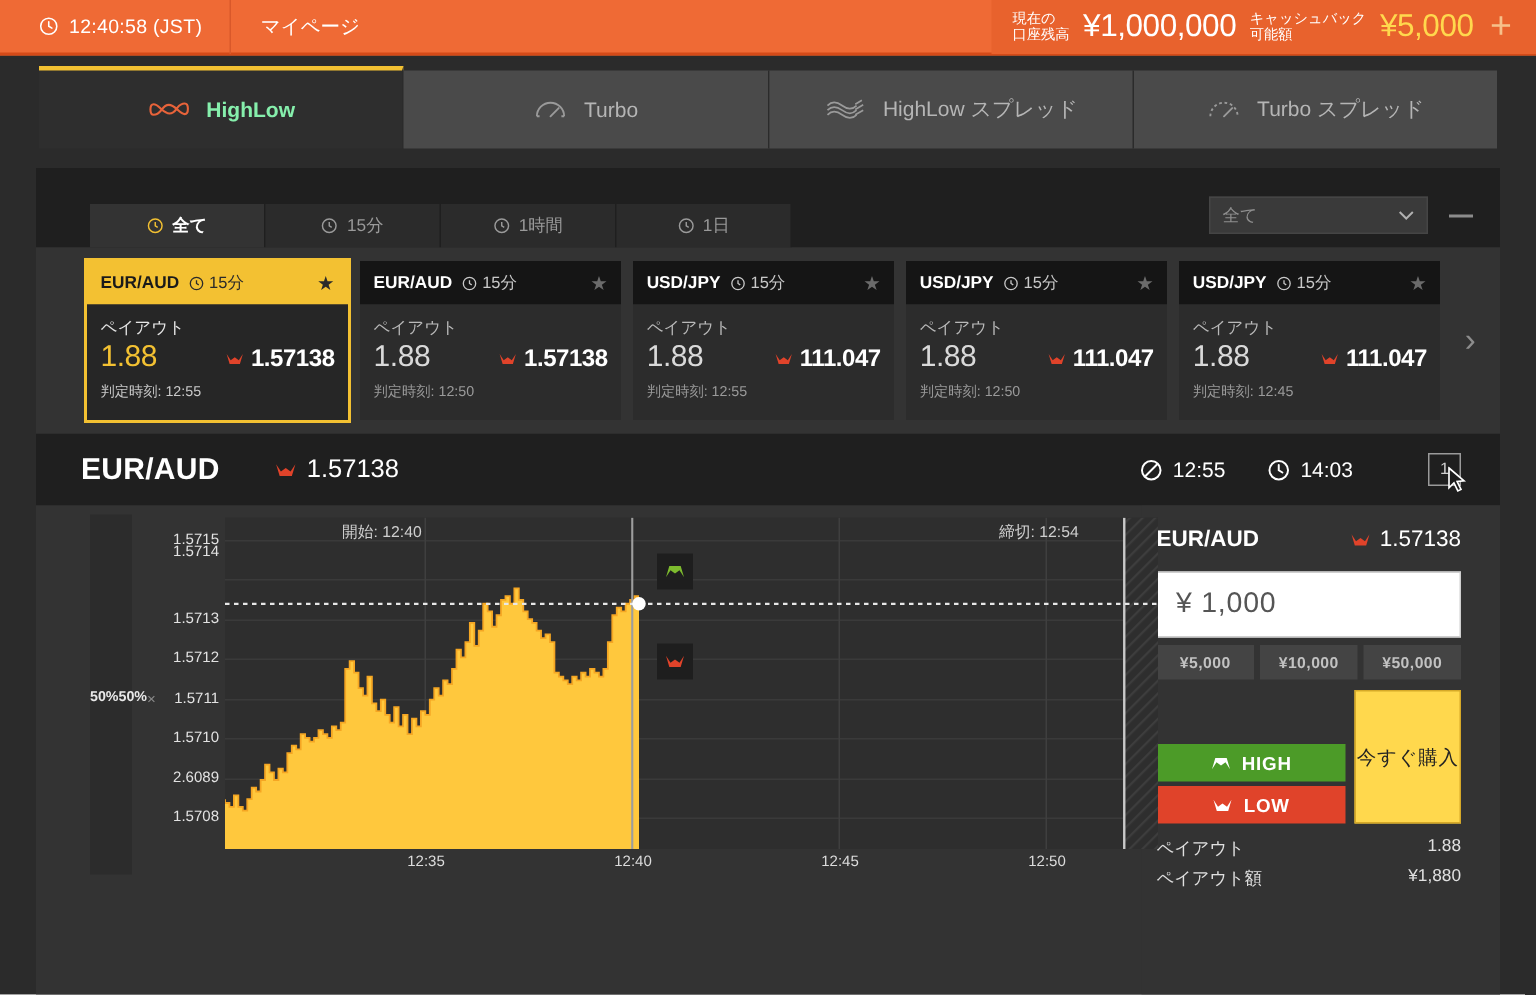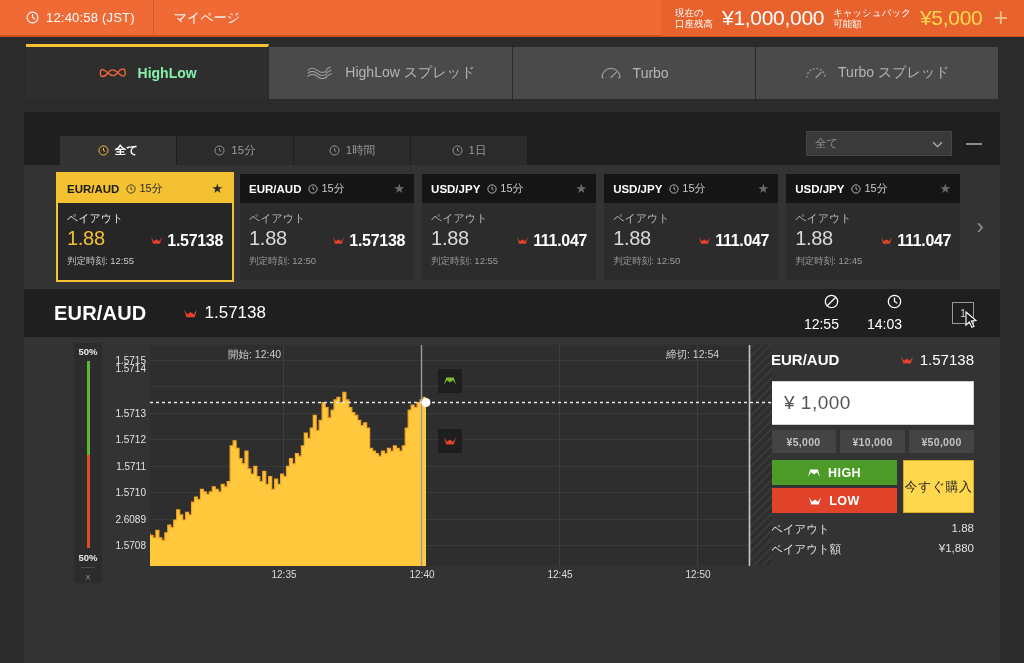--- a/index.html
+++ b/index.html
@@ -117,37 +117,37 @@
 
   
   .titlebar {
     height: 48px; background: #1f1f1f; display: flex; align-items: center;
     padding: 0 26px 0 30px;
   }
   .tb-pair { font-size: 20px; font-weight: bold; color: #fff; letter-spacing: .2px;}
   .tb-rate { display: flex; align-items: center; gap: 7px; margin-left: 36px;}
   .tb-rate-val { font-size: 17px; color: #fff; }
   .tb-timers { margin-left: auto; display: flex; align-items: center; gap: 28px; }
-  .tb-timer { display: flex; align-items: flex-end; gap: 7px; color: #fff; font-size: 14px; flex-direction: column;}
+  .tb-timer { display: flex; align-items: flex-end; gap: 7px; color: #fff; font-size: 14px;}
   .cnt-box {
     width: 22px; height: 22px; border: 1px solid #9a9a9a; color: #cfcfcf;
     font-size: 11px; display: flex; align-items: center; justify-content: center;
     margin-left: 22px; position: relative;
   }
   .cursor-arrow { position: absolute; left: 12px; top: 8px; }
 
   
   .chartwrap {
     position: relative; height: 326px; background: #333333;
     display: flex;
   }
   .chart-left { position: relative; width: 737px; height: 326px; }
   .sentiment {
-    position: absolute; left: 50px; top: 6px; width: 28px; height: 240px;
-    background: #2c2c2c; display: flex; flex-direction: column; align-items: center;
+    position: absolute; left: 36px; top: 6px; width: 28px; height: 240px;
+    background: #2c2c2c; display: flex; flex-direction: row; align-items: center;
     padding-top: 3px;
   }
   .s-lbl { font-size: 9.5px; font-weight: bold; color: #e8e8e8; }
   .s-bar { width: 3px; flex: 1; margin: 4px 0; background: linear-gradient(to bottom,#5aba2e 0%,#5aba2e 50%,#e04a26 50%,#e04a26 100%); }
   .s-close { font-size: 10px; color: #8a8a8a; margin-top: 4px; }
   .s-sep { width: 14px; height: 1px; background: #4a4a4a; margin-top: 4px;}
 
   .plot {
     position: absolute; left: 126px; top: 8px; width: 622px; height: 221px;
     background: #2e2e2e; overflow: hidden;
@@ -176,21 +176,21 @@
   .quicks { display: flex; gap: 4px; margin-top: 5px; }
   .quick {
     flex: 1; height: 23px; background: #444444; color: #c2c2c2;
     font-size: 10.5px; font-weight: bold; display: flex; align-items: center;
     justify-content: center; letter-spacing: .3px;
   }
   .trade { display: flex; gap: 6px; margin-top: 7px; }
   .hl-col { width: 126px; }
   .btn-high, .btn-low {
     height: 25px; display: flex; align-items: center; justify-content: center;
-    gap: 7px; color: #fff; font-size: 12.5px; font-weight: bold; letter-spacing: .5px;
+    gap: 7px; color: #fff; font-size: 12.5px; font-weight: bold; letter-spacing: .5px; margin-top: 36px;
   }
   .btn-high { background: #4c9b28; }
   .btn-low { background: #e0432a; margin-top: 3px; }
   .btn-buy {
     flex: 1; background: #ffd84d; border: 1px solid #d6a928; color: #232323;
     font-size: 13px; display: flex; align-items: center; justify-content: center;
     letter-spacing: .5px;
   }
   .prow { display: flex; margin-top: 9px; font-size: 11.5px; color: #e0e0e0; }
   .prow .v { margin-left: auto; }
@@ -228,43 +228,43 @@
   </div>
 
   <div class="tabs">
     <div class="tab active">
       <span class="ico">
         <svg width="30" height="20" viewBox="0 0 34 22">
           <path d="M5 15c-3.2 0-3.2-8 0-8 2.2 0 3.8 1.8 5.5 3.4C12.5 12.2 14.5 14 17 14c3.3 0 4.6-2.6 6-4.4C24.4 7.8 26 6.5 28.5 6.5c3.2 0 3.2 8 0 8-2.2 0-3.8-1.8-5.5-3.4C21 9.3 19 7.5 16.5 7.5c-3.3 0-4.6 2.6-6 4.4C9.1 13.7 7.5 15 5 15z" fill="none" stroke="#e8633a" stroke-width="1.6"></path>
         </svg>
       </span>
       <span>HighLow</span>
+    </div>
+    <div class="tab">
+      <span class="ico">
+        <svg width="24" height="20" viewBox="0 0 26 22">
+          <path d="M3 16a10 10 0 0 1 20 0" fill="none" stroke="#9a9a9a" stroke-width="1.4"></path>
+          <path d="M13 16l6-6" fill="none" stroke="#9a9a9a" stroke-width="1.4" stroke-linecap="round"></path>
+          <path d="M3 16h2M21 16h2" stroke="#9a9a9a" stroke-width="1.4"></path>
+        </svg>
+      </span>
+      <span>Turbo</span>
     </div>
     <div class="tab">
       <span class="ico">
         <svg width="30" height="20" viewBox="0 0 34 22">
           <g fill="none" stroke="#9a9a9a" stroke-width="1.3">
             <path d="M3 8c3-3 7-3 11 0s8 3 11 0"></path>
             <path d="M3 11.5c3-3 7-3 11 0s8 3 11 0"></path>
             <path d="M3 15c3-3 7-3 11 0s8 3 11 0"></path>
             <path d="M24 7l5-3M24 11l6-3.5M24 15l6-3.5"></path>
           </g>
         </svg>
       </span>
       <span>HighLow スプレッド</span>
-    </div>
-    <div class="tab">
-      <span class="ico">
-        <svg width="24" height="20" viewBox="0 0 26 22">
-          <path d="M3 16a10 10 0 0 1 20 0" fill="none" stroke="#9a9a9a" stroke-width="1.4"></path>
-          <path d="M13 16l6-6" fill="none" stroke="#9a9a9a" stroke-width="1.4" stroke-linecap="round"></path>
-          <path d="M3 16h2M21 16h2" stroke="#9a9a9a" stroke-width="1.4"></path>
-        </svg>
-      </span>
-      <span>Turbo</span>
     </div>
     <div class="tab">
       <span class="ico">
         <svg width="24" height="20" viewBox="0 0 26 22">
           <path d="M3 16a10 10 0 0 1 20 0" fill="none" stroke="#9a9a9a" stroke-width="1.4" stroke-dasharray="2 2"></path>
           <path d="M13 16l6-6" fill="none" stroke="#9a9a9a" stroke-width="1.4" stroke-linecap="round"></path>
         </svg>
       </span>
       <span>Turbo スプレッド</span>
     </div>

